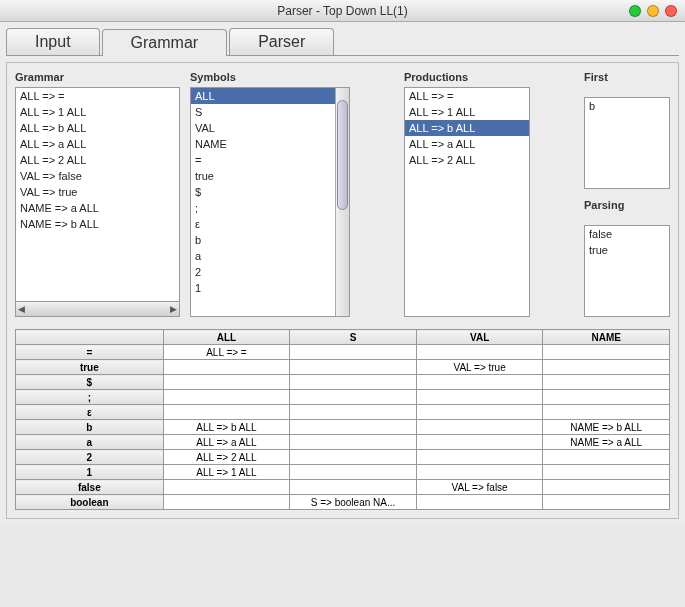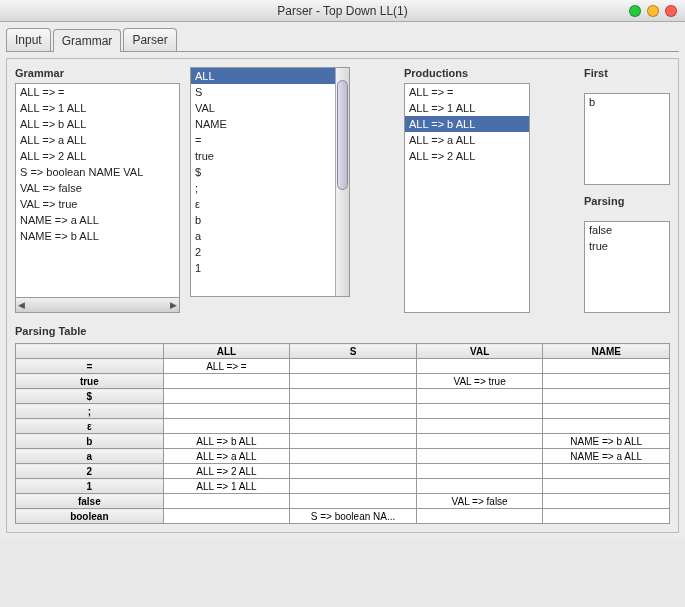--- a/index.html
+++ b/index.html
@@ -38,29 +38,29 @@
 .content {
   padding: 6px;
   background: #ececec;
 }
 .tabs {
   display: flex;
   border-bottom: 1px solid #999;
   margin-bottom: 6px;
 }
 .tab {
-  padding: 4px 8px;
+  padding: 4px 28px;
   border: 1px solid #999;
   border-bottom: none;
   background: linear-gradient(#f8f8f8, #e0e0e0);
   margin-right: 2px;
   border-top-left-radius: 4px;
   border-top-right-radius: 4px;
   color: #333;
-  font-size: 12px;
+  font-size: 16px;
   cursor: pointer;
 }
 .tab.active {
   background: #ececec;
   position: relative;
   top: 1px;
   font-weight: normal;
 }
 .panel {
   border: 1px solid #bbb;
@@ -191,33 +191,33 @@
     <div class="upper">
 
       <div class="col grammar-col">
         <div class="col-title">Grammar</div>
         <div class="listbox" id="grammar-list">
             <div class="item">ALL =&gt; =</div>
             <div class="item">ALL =&gt; 1 ALL</div>
             <div class="item">ALL =&gt; b ALL</div>
             <div class="item">ALL =&gt; a ALL</div>
             <div class="item">ALL =&gt; 2 ALL</div>
-            <div class="item">S =&gt; boolean NAME VAL</div>
             <div class="item">VAL =&gt; false</div>
             <div class="item">VAL =&gt; true</div>
             <div class="item">NAME =&gt; a ALL</div>
             <div class="item">NAME =&gt; b ALL</div>
           </div>
         <div class="hscroll">
           <span>◀</span>
           <span>▶</span>
         </div>
       </div>
 
       <div class="col symbols-col">
+        <div class="col-title">Symbols</div>
         <div class="listbox" id="symbols-list">
           <div class="vscroll">
               <div class="thumb"></div>
             </div>
         <div class="item selected">ALL</div>
             <div class="item">S</div>
             <div class="item">VAL</div>
             <div class="item">NAME</div>
             <div class="item">=</div>
             <div class="item">true</div>
@@ -248,21 +248,20 @@
             <div class="item">b</div>
           </div>
         <div class="col-title">Parsing</div>
         <div class="listbox follow-box" id="follow-list">
             <div class="item">false</div>
             <div class="item">true</div>
           </div>
       </div>
     </div>
 
-    <div class="ptable-title">Parsing Table</div>
     <table>
       <thead>
           <tr id="pt-head">
             <th></th>
             <th>ALL</th>
             <th>S</th>
             <th>VAL</th>
             <th>NAME</th>
           </tr>
         </thead>

